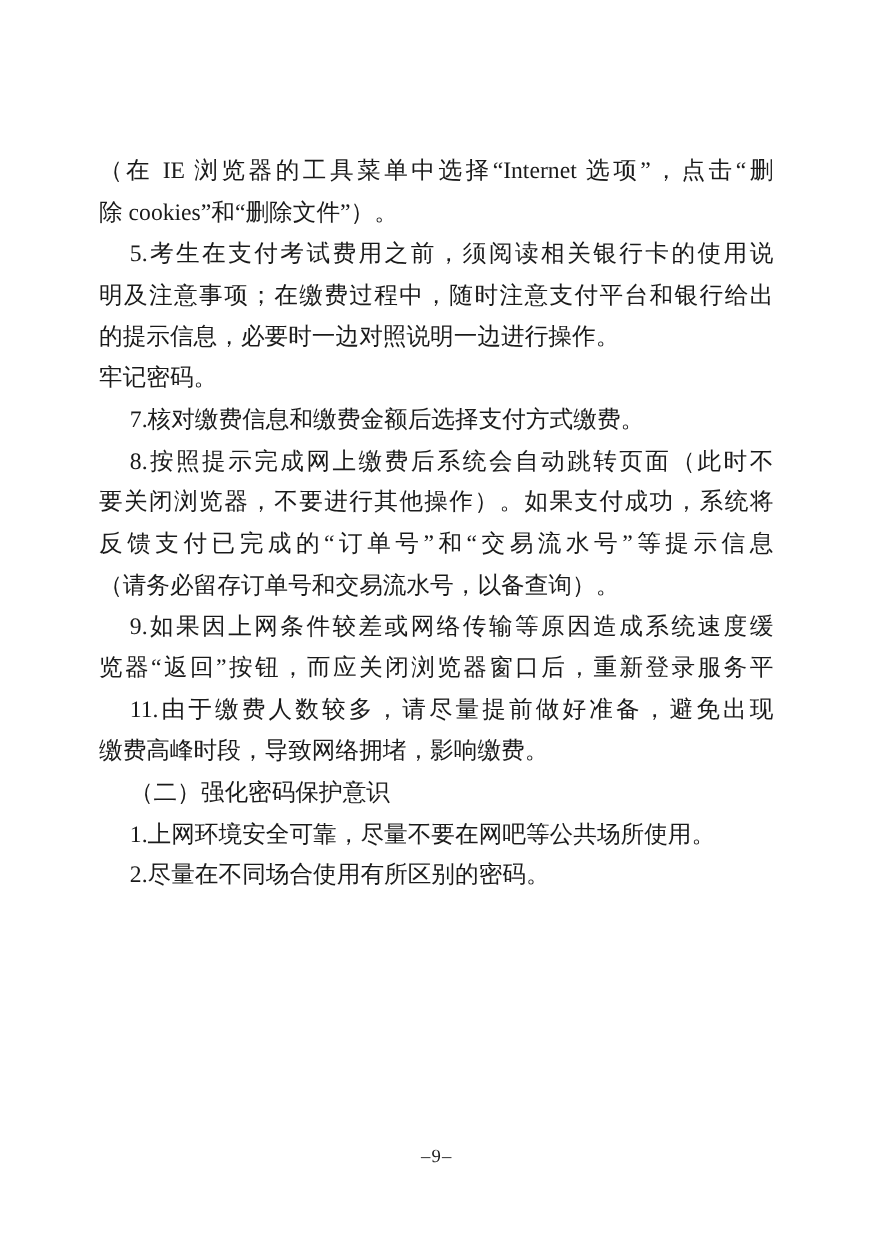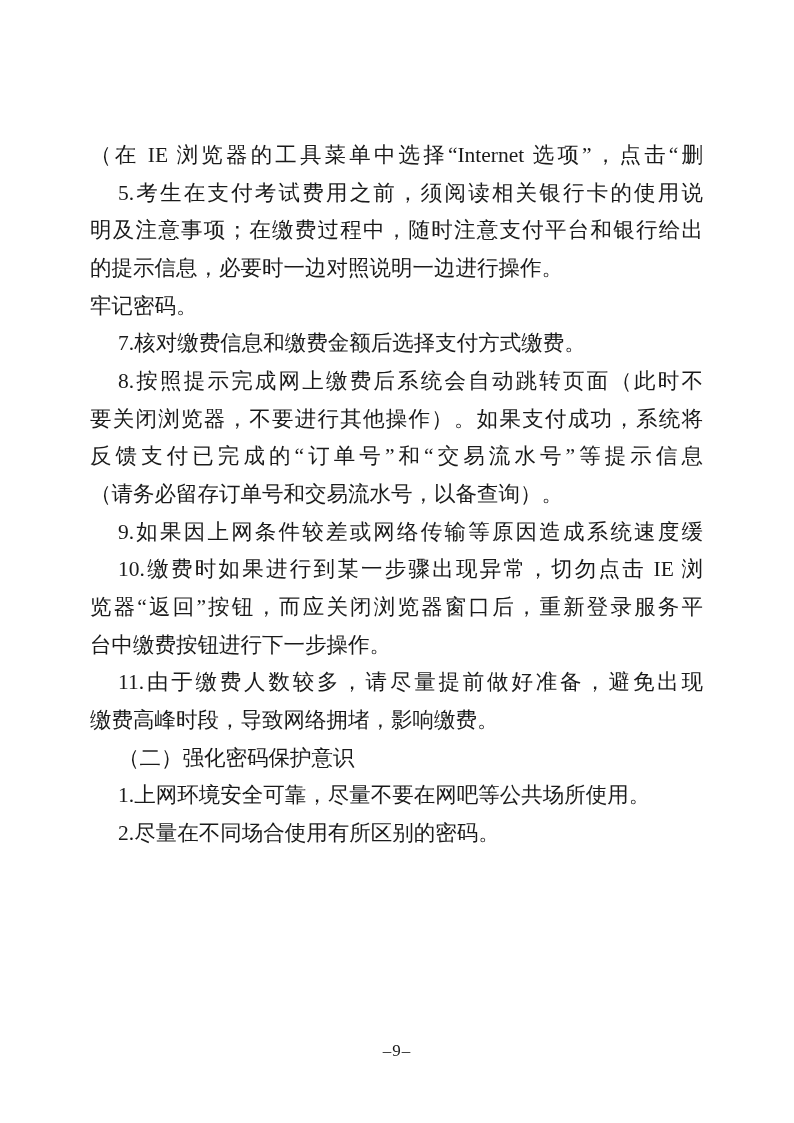--- a/index.html
+++ b/index.html
@@ -49,33 +49,32 @@
     letter-spacing: 1px;
     color: #1a1a1a;
   }
 </style>
 </head>
 <body>
 
 <div class="page">
   <div class="textblock">
     <div class="ln fill">（在 IE 浏览器的工具菜单中选择“Internet 选项”，点击“删</div>
+    <div class="ln">除 cookies”和“删除文件”）。</div>
     <div class="ln ind fill">5.考生在支付考试费用之前，须阅读相关银行卡的使用说</div>
     <div class="ln fill">明及注意事项；在缴费过程中，随时注意支付平台和银行给出</div>
     <div class="ln">的提示信息，必要时一边对照说明一边进行操作。</div>
     <div class="ln">牢记密码。</div>
     <div class="ln ind">7.核对缴费信息和缴费金额后选择支付方式缴费。</div>
     <div class="ln ind fill">8.按照提示完成网上缴费后系统会自动跳转页面（此时不</div>
     <div class="ln fill">要关闭浏览器，不要进行其他操作）。如果支付成功，系统将</div>
     <div class="ln fill">反馈支付已完成的“订单号”和“交易流水号”等提示信息</div>
     <div class="ln">（请务必留存订单号和交易流水号，以备查询）。</div>
     <div class="ln ind fill">9.如果因上网条件较差或网络传输等原因造成系统速度缓</div>
-    <div class="ln ind fill">10.缴费时如果进行到某一步骤出现异常，切勿点击 IE 浏</div>
     <div class="ln fill">览器“返回”按钮，而应关闭浏览器窗口后，重新登录服务平</div>
-    <div class="ln">台中缴费按钮进行下一步操作。</div>
     <div class="ln ind fill">11.由于缴费人数较多，请尽量提前做好准备，避免出现</div>
     <div class="ln">缴费高峰时段，导致网络拥堵，影响缴费。</div>
     <div class="ln ind">（二）强化密码保护意识</div>
     <div class="ln ind">1.上网环境安全可靠，尽量不要在网吧等公共场所使用。</div>
     <div class="ln ind">2.尽量在不同场合使用有所区别的密码。</div>
   </div>
 
   <div class="pagenum">–9–</div>
 </div>
 

